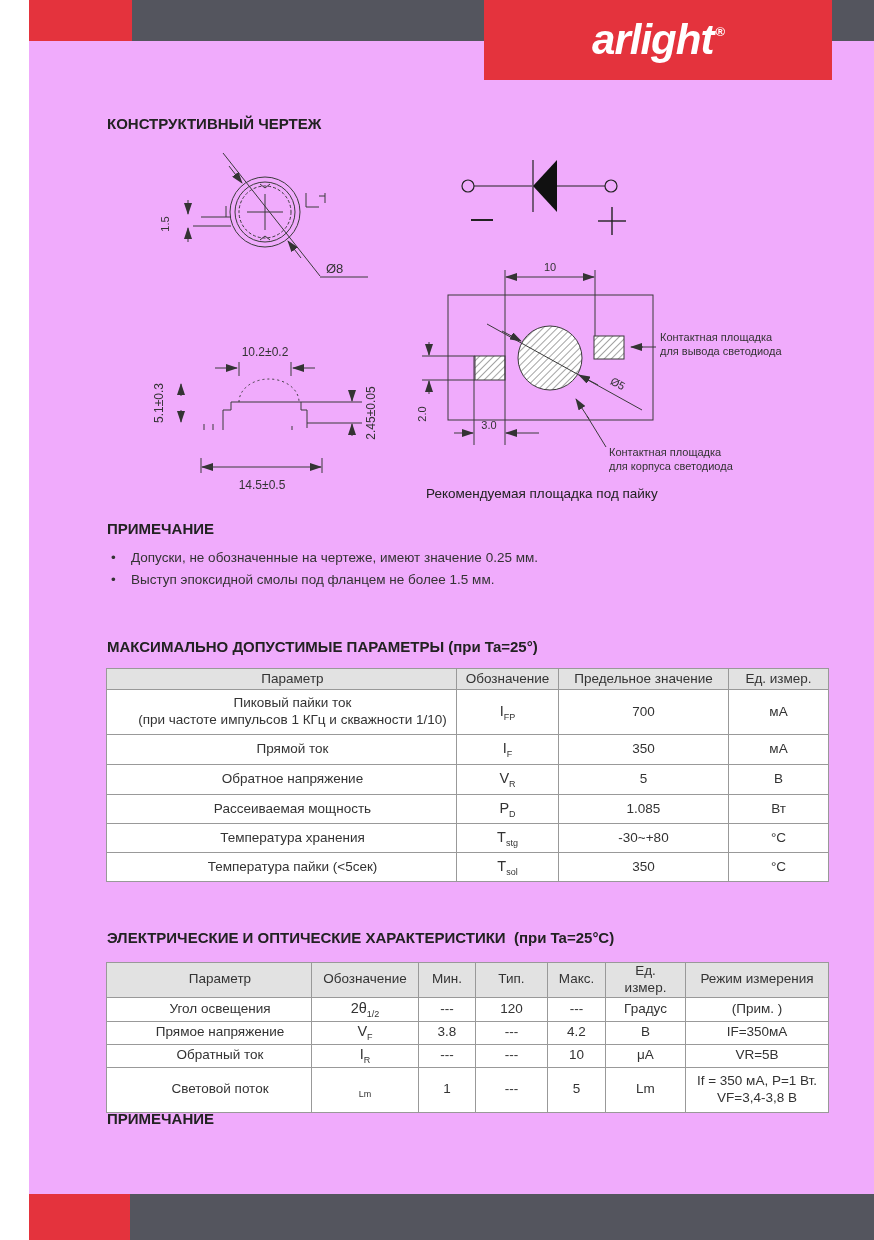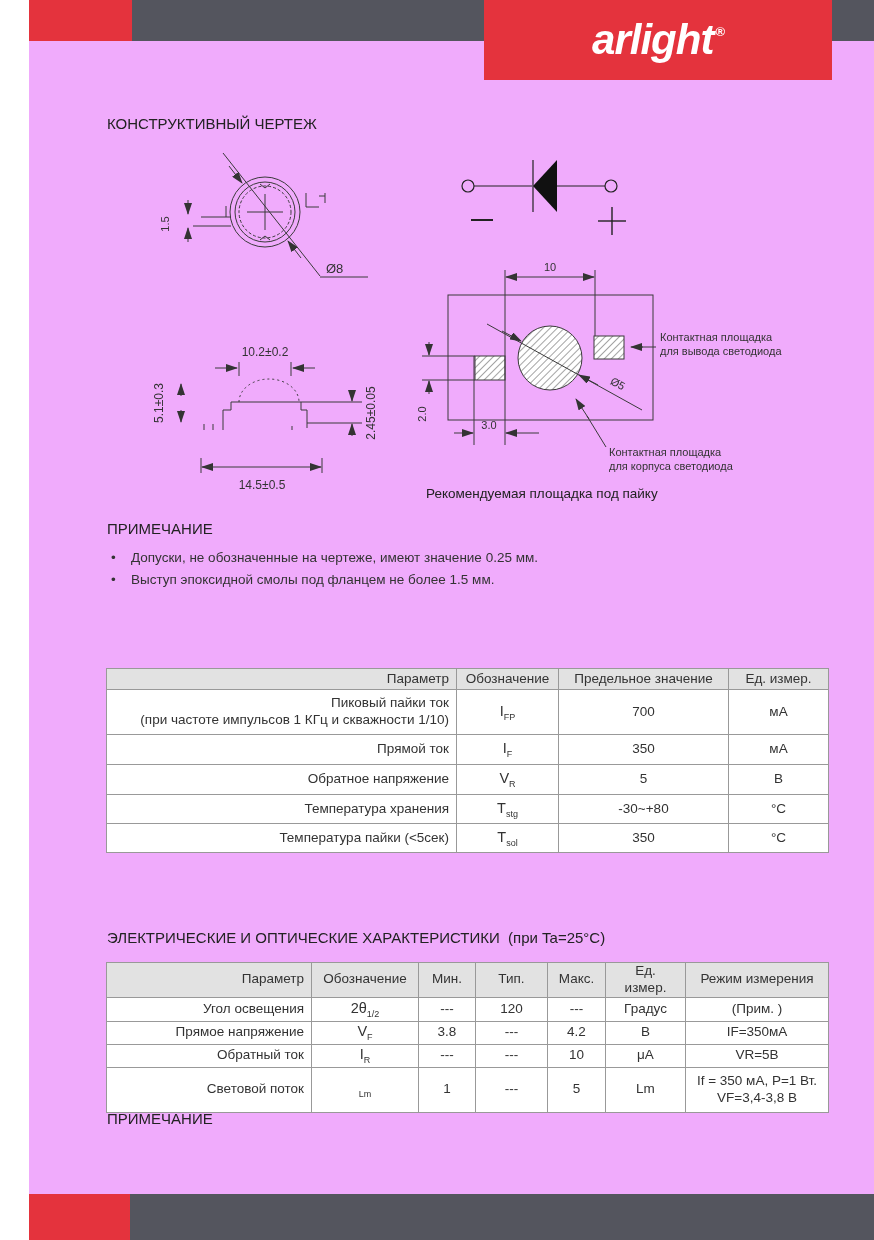--- a/index.html
+++ b/index.html
@@ -12,33 +12,33 @@
   .hdr-red-sq{left:0;top:0;width:103px;height:41px;background:#e4333d;}
   .hdr-logo{left:455px;top:0;width:348px;height:80px;background:#e4333d;
             display:flex;align-items:center;justify-content:center;}
   .logo-text{font-style:italic;font-weight:bold;font-size:42px;color:#fff;
              letter-spacing:-1px;line-height:1;}
   .logo-reg{font-size:13px;vertical-align:18px;font-style:normal;margin-left:2px;}
   .ftr-gray{left:101px;top:1194px;width:773px;height:46px;background:#54555e;}
   .ftr-red{left:0;top:1194px;width:101px;height:46px;background:#e4333d;}
 
   
-  .sec-title{font-weight:normal;font-size:15px;color:#222;white-space:pre;}
+  .sec-title{font-weight:bold;font-size:15px;color:#222;white-space:pre;}
 
   
   .bullets{font-size:13.5px;color:#333;}
   .bullet{position:relative;padding-left:24px;line-height:22px;}
   .bullet::before{content:"•";position:absolute;left:4px;}
   .note2-text{margin-left:4px;}
 
   
   .dtable{border-collapse:collapse;table-layout:fixed;font-size:13.5px;color:#333;background:#fff;}
   .dtable th,.dtable td{border:1px solid #999;padding:0 7px;line-height:1.25;overflow:hidden;}
   .dtable th{background:#e2e2e2;font-weight:normal;text-align:center;}
-  .dtable th.left,.dtable td.left{text-align:right;padding-left:29px;}
+  .dtable th.left,.dtable td.left{text-align:center;padding-left:29px;}
   .dtable td{text-align:center;}
   tr.hdr{height:21px;}
   tr.row{height:29px;}
   tr.tall{height:45px;}
   tr.r30{height:30px;}
   tr.r24{height:24px;}
   tr.r23{height:23px;}
   .sym{font-size:14.5px;}
   .dtable sub,.bullets sub{font-size:9px;}
 
@@ -173,20 +173,21 @@
       <text class="cap" x="397" y="498" stroke="none" fill="#222">Рекомендуемая площадка под пайку</text>
     </g>
   </svg>
 
   <div class="abs sec-title" style="left:78px;top:520px;">ПРИМЕЧАНИЕ</div>
   <div class="abs bullets" style="left:78px;top:547px;width:720px;">
     <div class="bullet">Допуски, не обозначенные на чертеже, имеют значение 0.25 мм.</div>
     <div class="bullet">Выступ эпоксидной смолы под фланцем не более 1.5 мм.</div>
   </div>
 
+  <div class="abs sec-title" style="left:78px;top:638px;">МАКСИМАЛЬНО ДОПУСТИМЫЕ ПАРАМЕТРЫ (при Ta=25°)</div>
   <table class="abs dtable" style="left:77px;top:668px;width:722px;">
     <colgroup>
         <col style="width:350px">
         <col style="width:102px">
         <col style="width:170px">
         <col style="width:100px">
       </colgroup>
     <tbody>
         <tr class="hdr">
       <th class="left">Параметр</th>
@@ -207,20 +208,26 @@
       <td class="left">Прямой ток</td>
       <td><span class="sym">I</span><sub>F</sub></td>
       <td>350</td>
       <td>мА</td>
     </tr>
     <tr class="r30">
       <td class="left">Обратное напряжение</td>
       <td><span class="sym">V</span><sub>R</sub></td>
       <td>5</td>
       <td>В</td>
+    </tr>
+    <tr class="row">
+      <td class="left">Рассеиваемая мощность</td>
+      <td><span class="sym">P</span><sub>D</sub></td>
+      <td>1.085</td>
+      <td>Вт</td>
     </tr>
     <tr class="row">
       <td class="left">Температура хранения</td>
       <td><span class="sym">T</span><sub>stg</sub></td>
       <td>-30~+80</td>
       <td>°C</td>
     </tr>
     <tr class="row">
       <td class="left">Температура пайки (&lt;5сек)</td>
       <td><span class="sym">T</span><sub>sol</sub></td>

